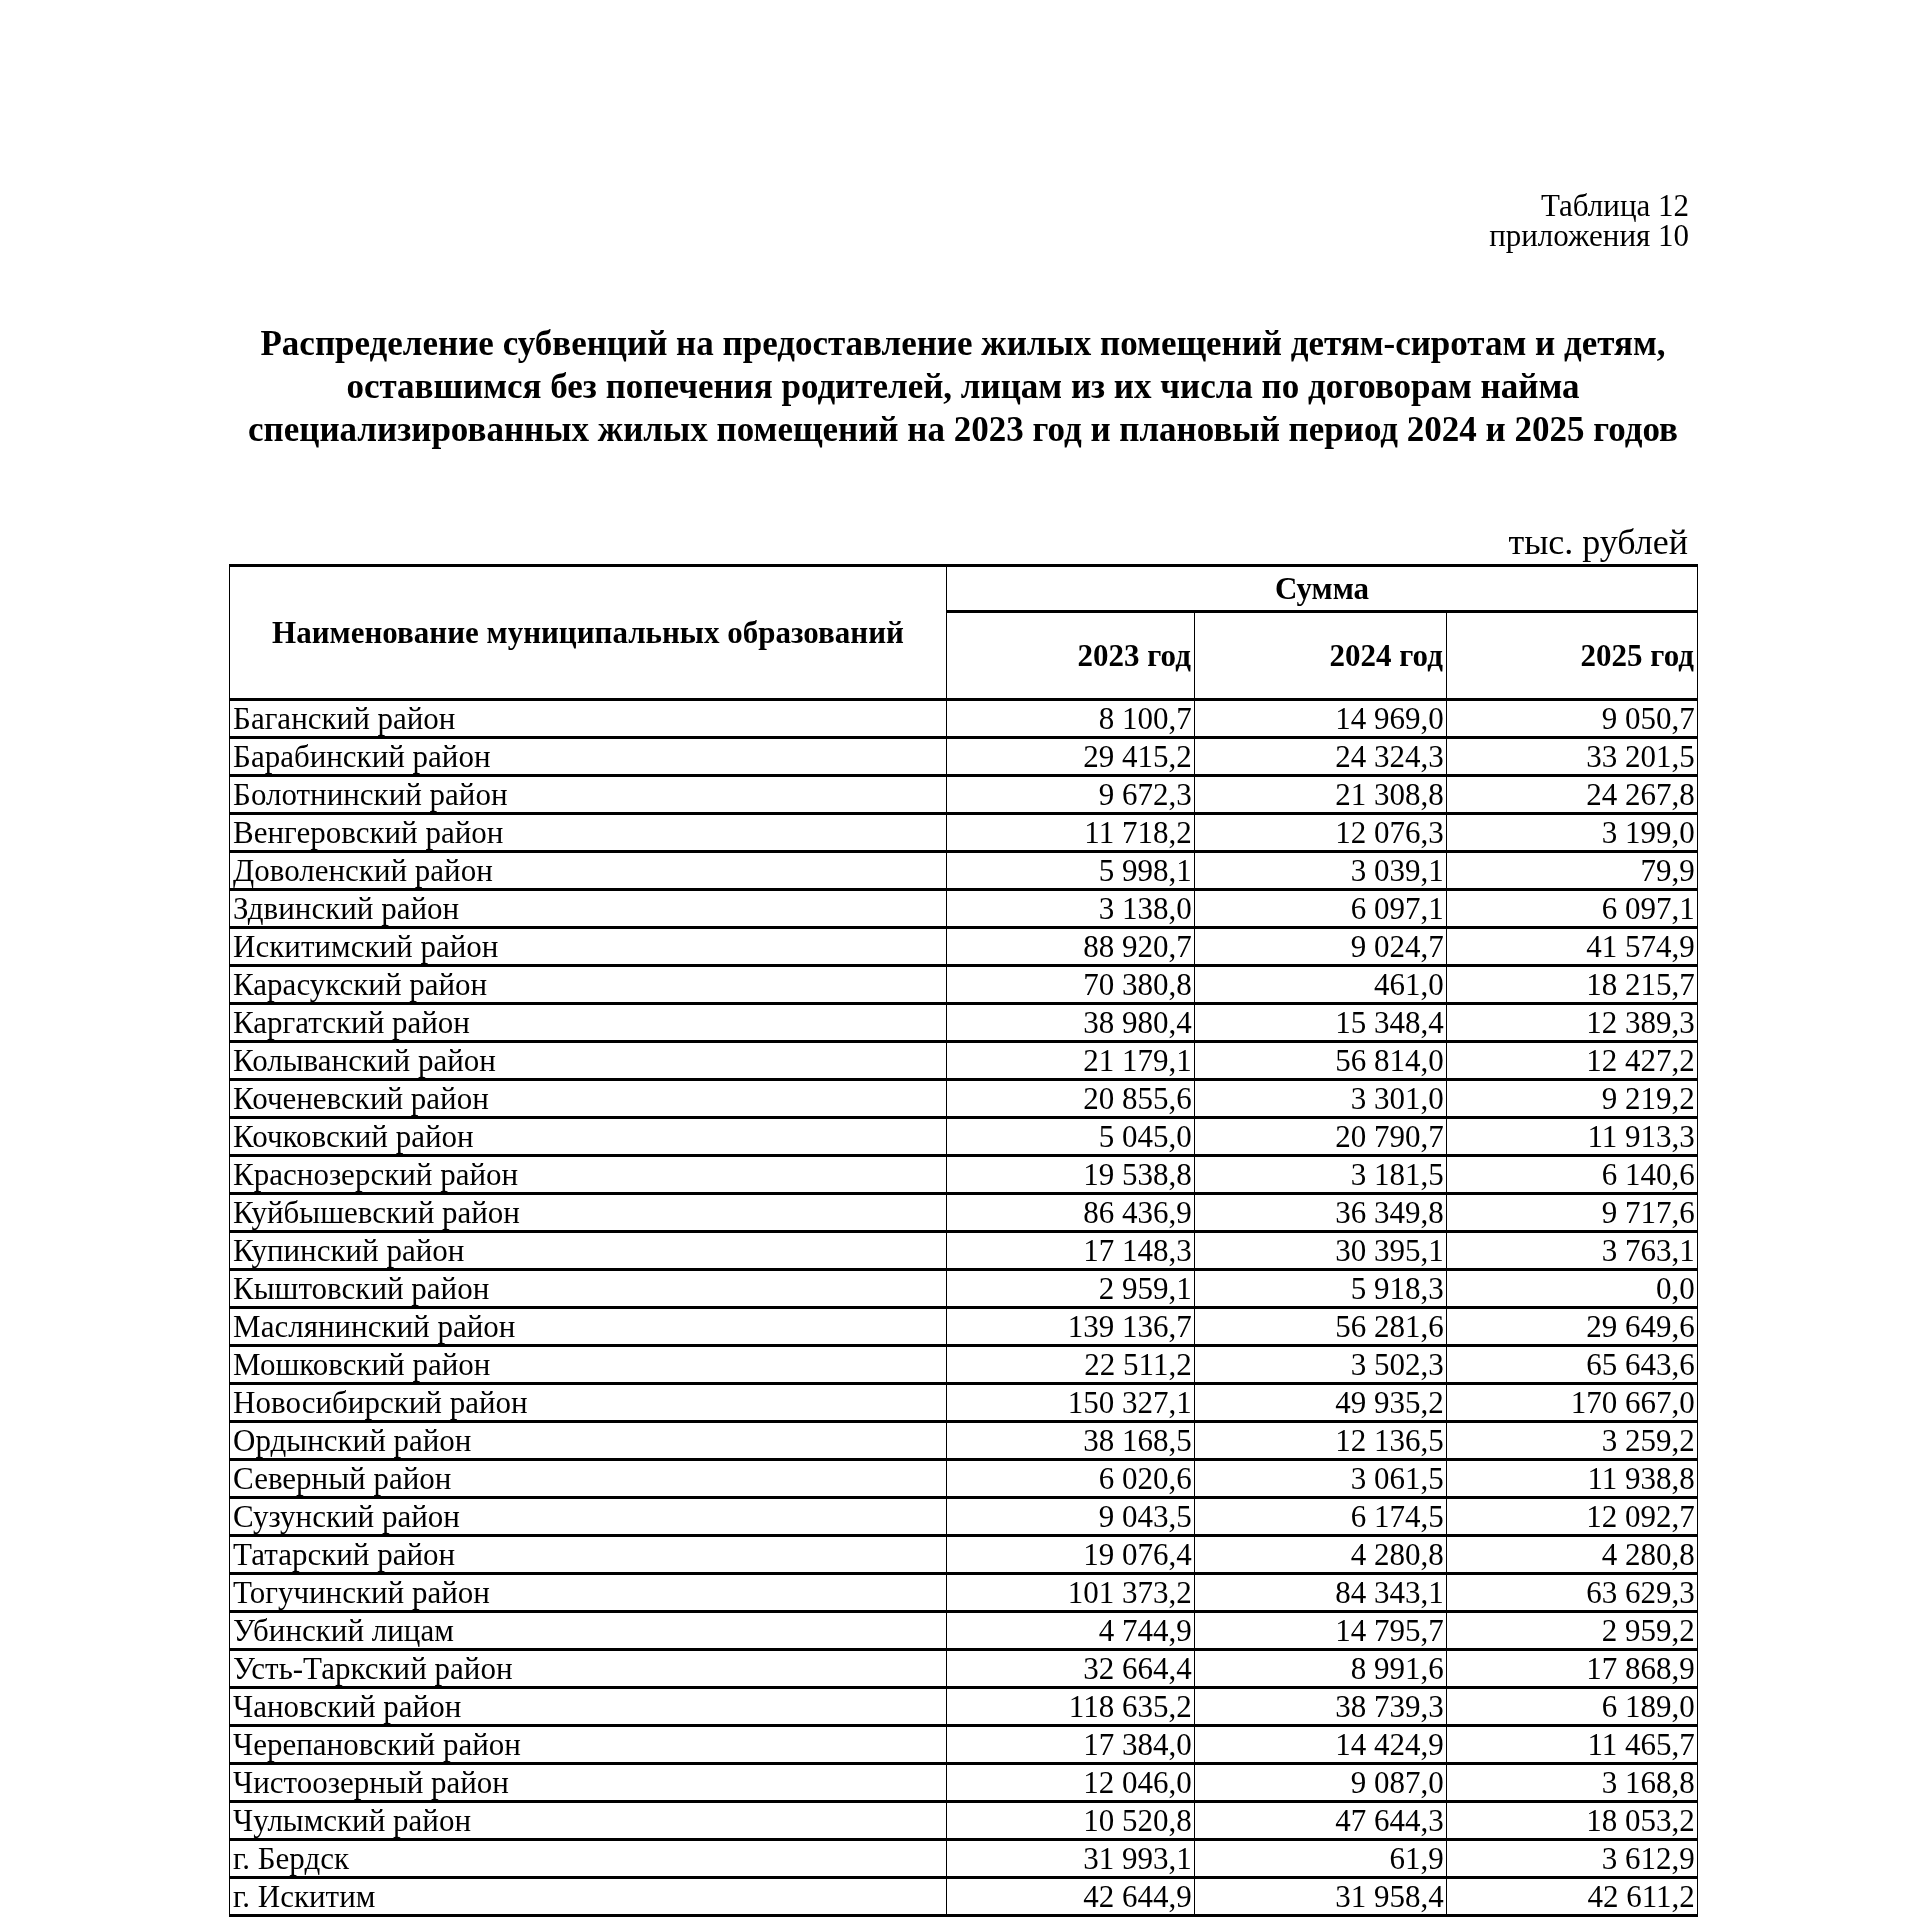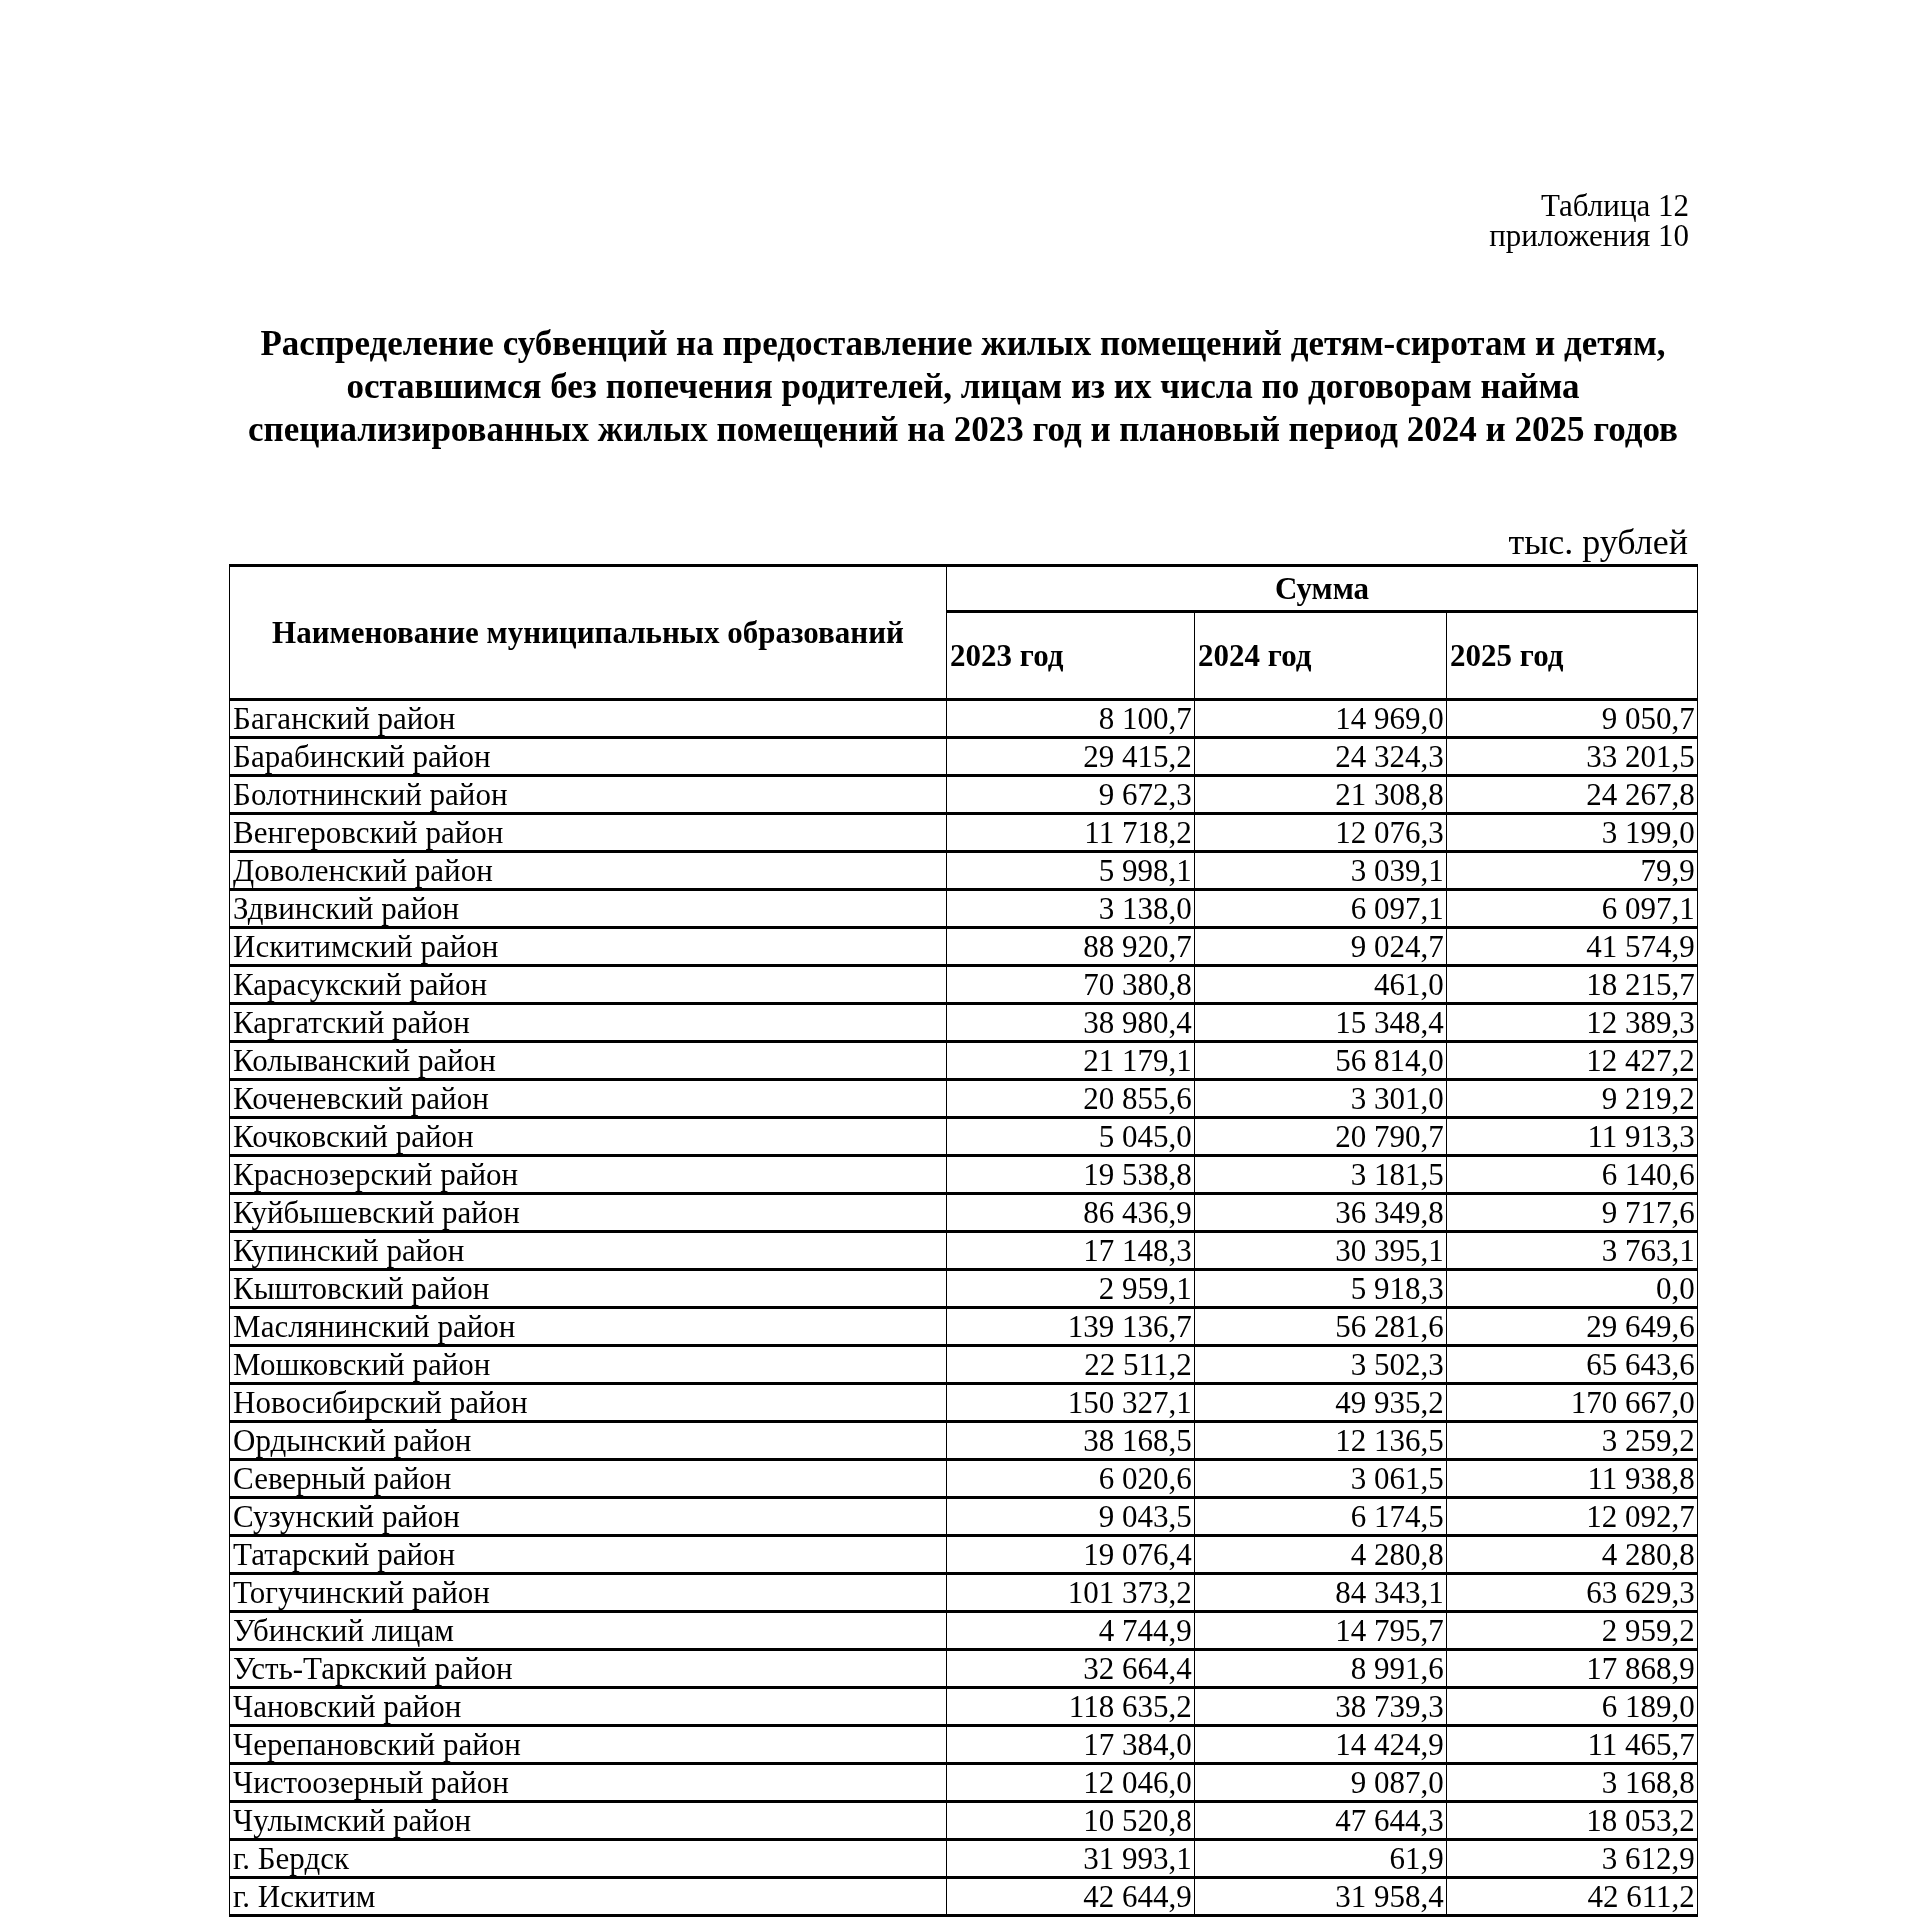--- a/index.html
+++ b/index.html
@@ -15,21 +15,21 @@
           border-collapse: collapse; table-layout: fixed; font-size: 31px; }
   col.c-name { width: 717px; }
   col.c-y1 { width: 248px; }
   col.c-y2 { width: 252px; }
   col.c-y3 { width: 251px; }
   th, td { border-left: 1.9px solid #000; border-right: 1.9px solid #000;
            border-top: 3.5px solid #000; border-bottom: 3.5px solid #000;
            padding: 0 3.1px; white-space: nowrap; overflow: hidden; }
   th { font-weight: bold; }
   th.sum-head { height: 43px; text-align: center; margin-left: 12px; }
-  th.year-head { height: 85px; text-align: left; }
+  th.year-head { height: 85px; text-align: right; }
   th.name-head { text-align: center; }
   td { height: 35px; line-height: 35px; }
   td.num { text-align: right; padding-right: 2.3px; }
 </style>
 </head>
 <body>
 
 <div id="table-label" class="right-note">Таблица 12</div>
 <div id="appendix-label" class="right-note">приложения 10</div>
 

